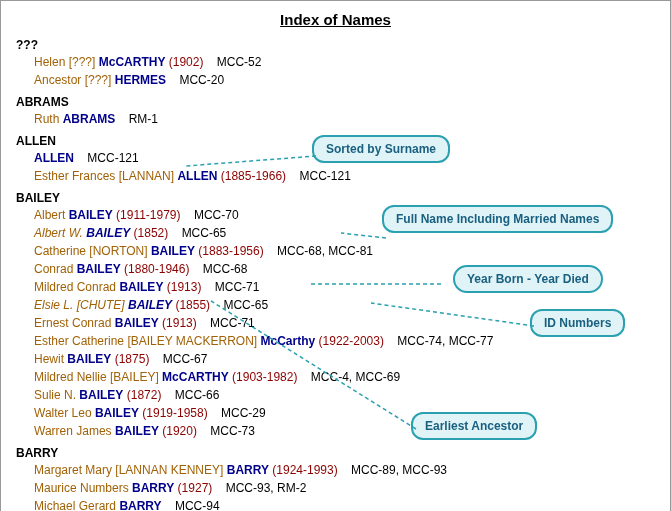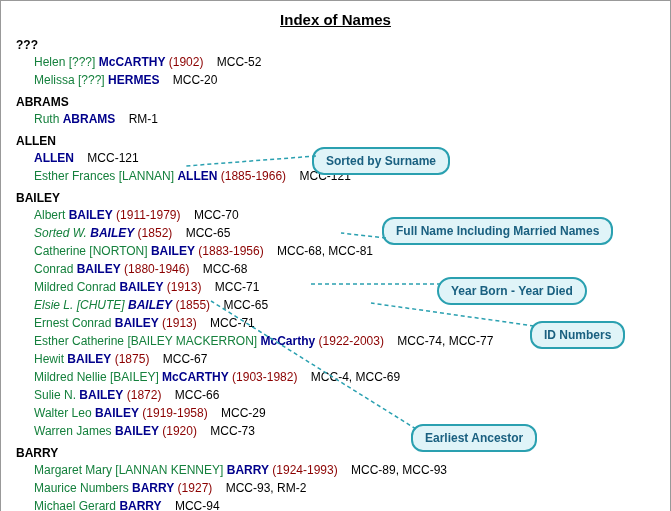--- a/index.html
+++ b/index.html
@@ -42,40 +42,39 @@
       padding-left: 18px;
       line-height: 1.5;
       color: #000;
       font-size: 12px;
     }
     .name-bold {
       font-weight: bold;
       color: #00008B;
     }
     .name-normal {
-      color: #15803d;
+      color: #a16207;
     }
     .year-paren {
       color: #8B0000;
     }
     .id-num {
       color: #000;
     }
     
     .callout {
       position: absolute;
       background: #e0f4f8;
       border: 2px solid #2aa0b0;
       border-radius: 12px;
       padding: 5px 12px;
       font-size: 12px;
       font-weight: bold;
       color: #1a6080;
       white-space: nowrap;
-      margin-top: 12px;
     }
     
     .svg-overlay {
       position: absolute;
       top: 0;
       left: 0;
       width: 671px;
       height: 511px;
       pointer-events: none;
     }
@@ -89,21 +88,21 @@
   <div>
 
     <div class="section-group">
       <div class="surname-header">???</div>
       <div class="name-line">
         <span class="name-normal">Helen [???] </span><span class="name-bold">McCARTHY</span>
         <span class="year-paren"> (1902)</span>&nbsp;&nbsp;&nbsp;
         <span class="id-num">MCC-52</span>
       </div>
       <div class="name-line">
-        <span class="name-normal">Melissa [???] </span><span class="name-bold">HERMES</span>
+        <span class="name-normal">Ancestor [???] </span><span class="name-bold">HERMES</span>
         &nbsp;&nbsp;&nbsp;<span class="id-num">MCC-20</span>
       </div>
     </div>
 
     <div class="section-group">
       <div class="surname-header">ABRAMS</div>
       <div class="name-line">
         <span class="name-normal">Ruth </span><span class="name-bold">ABRAMS</span>
         &nbsp;&nbsp;&nbsp;<span class="id-num">RM-1</span>
       </div>
@@ -123,21 +122,21 @@
     </div>
 
     <div class="section-group">
       <div class="surname-header">BAILEY</div>
       <div class="name-line">
         <span class="name-normal">Albert </span><span class="name-bold">BAILEY</span>
         <span class="year-paren"> (1911-1979)</span>&nbsp;&nbsp;&nbsp;
         <span class="id-num">MCC-70</span>
       </div>
       <div class="name-line">
-        <span class="name-normal" style="font-style:italic;">Sorted W. </span><span class="name-bold" style="font-style:italic;">BAILEY</span>
+        <span class="name-normal" style="font-style:italic;">Albert W. </span><span class="name-bold" style="font-style:italic;">BAILEY</span>
         <span class="year-paren"> (1852)</span>&nbsp;&nbsp;&nbsp;
         <span class="id-num">MCC-65</span>
       </div>
       <div class="name-line">
         <span class="name-normal">Catherine [NORTON] </span><span class="name-bold">BAILEY</span>
         <span class="year-paren"> (1883-1956)</span>&nbsp;&nbsp;&nbsp;
         <span class="id-num">MCC-68, MCC-81</span>
       </div>
       <div class="name-line">
         <span class="name-normal">Conrad </span><span class="name-bold">BAILEY</span>
@@ -209,21 +208,21 @@
       </div>
     </div>
   </div>
 
   <div class="callout" style="top:134px; left:311px;">
     <span>Sorted by Surname</span>
   </div>
   <div class="callout" style="top:204px; left:381px;">
     <span>Full Name Including Married Names</span>
   </div>
-  <div class="callout" style="top:264px; left:436px;border-radius:14px;">
+  <div class="callout" style="top:264px; left:452px;border-radius:14px;">
     <span>Year Born - Year Died</span>
   </div>
   <div class="callout" style="top:308px; left:529px;">
     <span>ID Numbers</span>
   </div>
   <div class="callout" style="top:411px; left:410px;">
     <span>Earliest Ancestor</span>
   </div>
 
   <svg class="svg-overlay">

